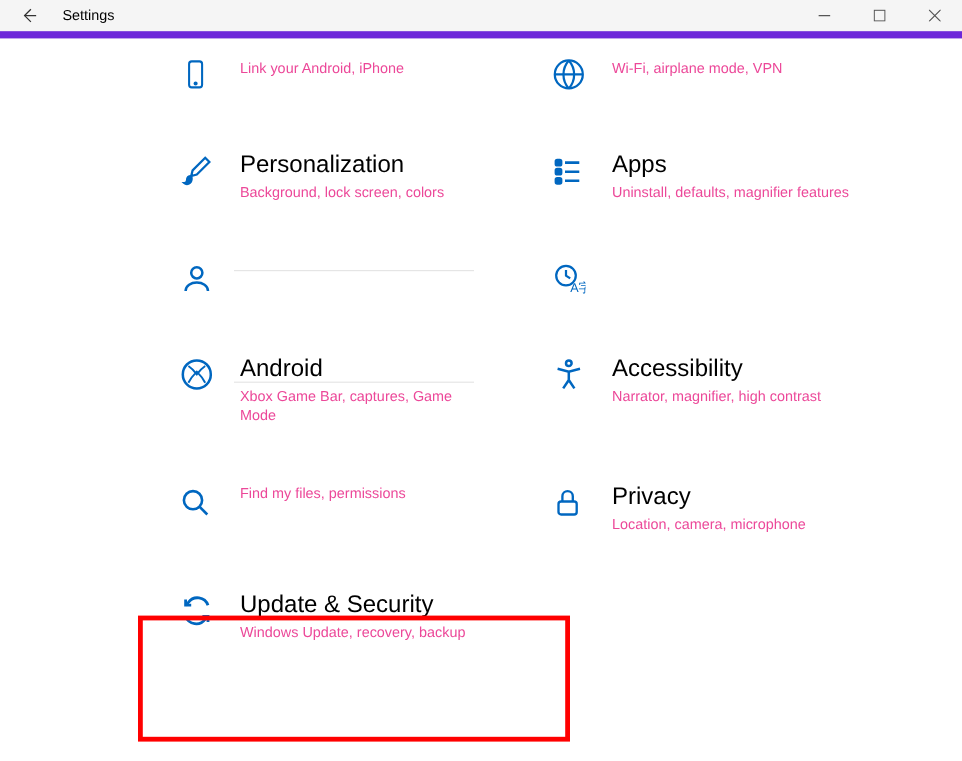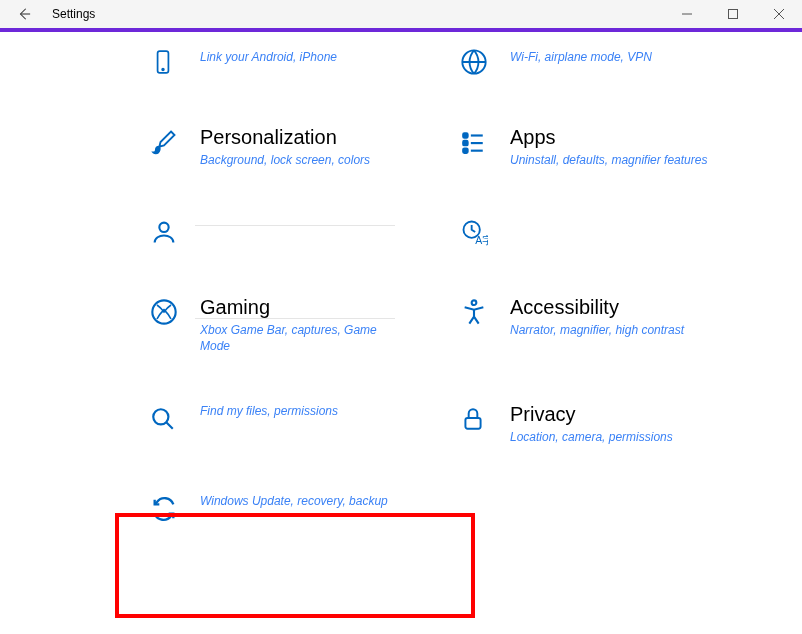--- a/index.html
+++ b/index.html
@@ -8,21 +8,21 @@
       background: #ffffff;
       width: 802px;
       height: 634px;
       overflow: hidden;
       color: #000;
     }
     .titlebar {
       height: 32px;
       display: flex;
       align-items: center;
-      border-bottom: 4px solid #6d28d9;
+      border-bottom: 6px solid #6d28d9;
       background: #f5f5f5;
     }
     .back-btn {
       width: 48px;
       height: 32px;
       display: flex;
       align-items: center;
       justify-content: center;
       color: #333;
     }
@@ -72,23 +72,22 @@
       justify-content: flex-start;
       color: #0067c0;
     }
     .tile-text .tile-title {
       font-size: 20px;
       color: #000;
       margin-bottom: 3px;
     }
     .tile-text .tile-sub {
       font-size: 12px;
-      color: #3b82f6;
+      color: #ec4899;
       line-height: 1.35;
-      font-style: italic;
     }
     .highlight-box {
       position: absolute;
       border: 4px solid #ff0000;
       pointer-events: none;
     }
     .divider {
       position: absolute;
       border-top: 1px solid #e5e5e5;
       width: 200px;
@@ -204,21 +203,21 @@
     </div>
 
     <div class="tile">
       <div class="tile-icon">
         <svg width="28" height="28" viewBox="0 0 24 24" fill="none" stroke="#0067c0" stroke-width="1.8">
           <circle cx="12" cy="12" r="10"></circle>
           <path d="M6 6c3 2 6 6 6 6s3-4 6-6M6 18c2-4 6-8 6-8s4 4 6 8" stroke-width="1.4"></path>
         </svg>
       </div>
       <div class="tile-text">
-        <div class="tile-title">Gaming</div>
+        <div class="tile-title">Android</div>
         <div class="tile-sub">Xbox Game Bar, captures, Game Mode</div>
       </div>
     </div>
 
     <div class="tile">
       <div class="tile-icon">
         <svg width="28" height="28" viewBox="0 0 24 24" fill="none" stroke="#0067c0" stroke-width="1.8">
           <circle cx="12" cy="4" r="2"></circle>
           <path d="M4 8l8 2 8-2M12 10v6M12 16l-4 6M12 16l4 6"></path>
         </svg>
@@ -243,34 +242,35 @@
 
     <div class="tile">
       <div class="tile-icon">
         <svg width="26" height="26" viewBox="0 0 24 24" fill="none" stroke="#0067c0" stroke-width="1.8">
           <rect x="5" y="11" width="14" height="10" rx="2"></rect>
           <path d="M8 11V7a4 4 0 018 0v4"></path>
         </svg>
       </div>
       <div class="tile-text">
         <div class="tile-title">Privacy</div>
-        <div class="tile-sub">Location, camera, permissions</div>
+        <div class="tile-sub">Location, camera, microphone</div>
       </div>
     </div>
 
     <div class="tile">
       <div class="tile-icon">
         <svg width="28" height="28" viewBox="0 0 24 24" fill="none" stroke="#0067c0" stroke-width="2">
           <path d="M20 8A8 8 0 006 6l-2 2"></path>
           <path d="M4 4v4h4"></path>
           <path d="M4 16a8 8 0 0014 2l2-2"></path>
           <path d="M20 20v-4h-4"></path>
         </svg>
       </div>
       <div class="tile-text">
+        <div class="tile-title">Update &amp; Security</div>
         <div class="tile-sub">Windows Update, recovery, backup</div>
       </div>
     </div>
 
     <div></div>
 
   </div>
 </div>
 
 <div class="divider" style="left:195px; top:225px;"></div>

